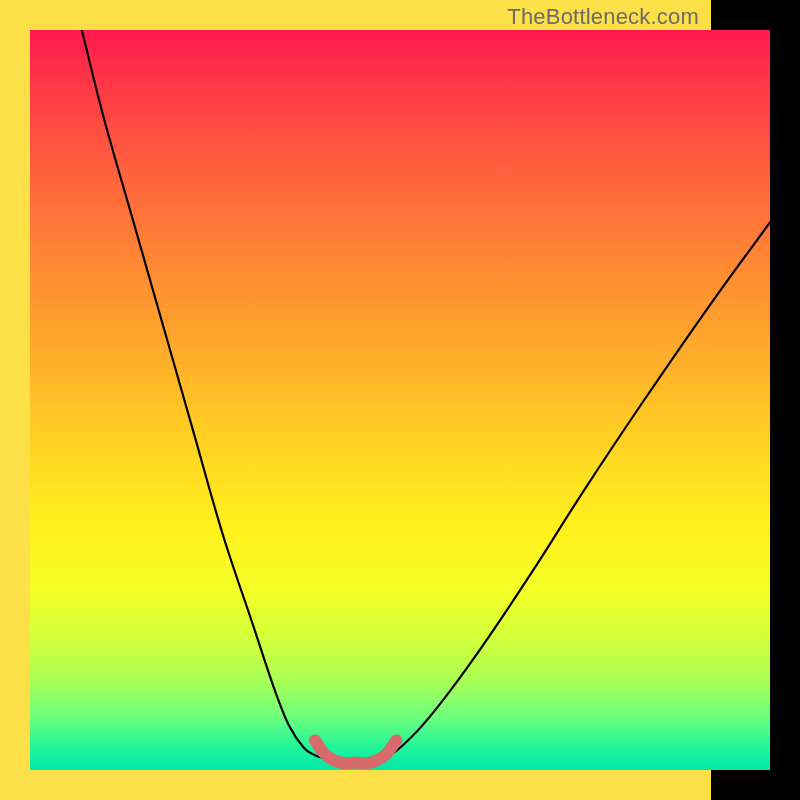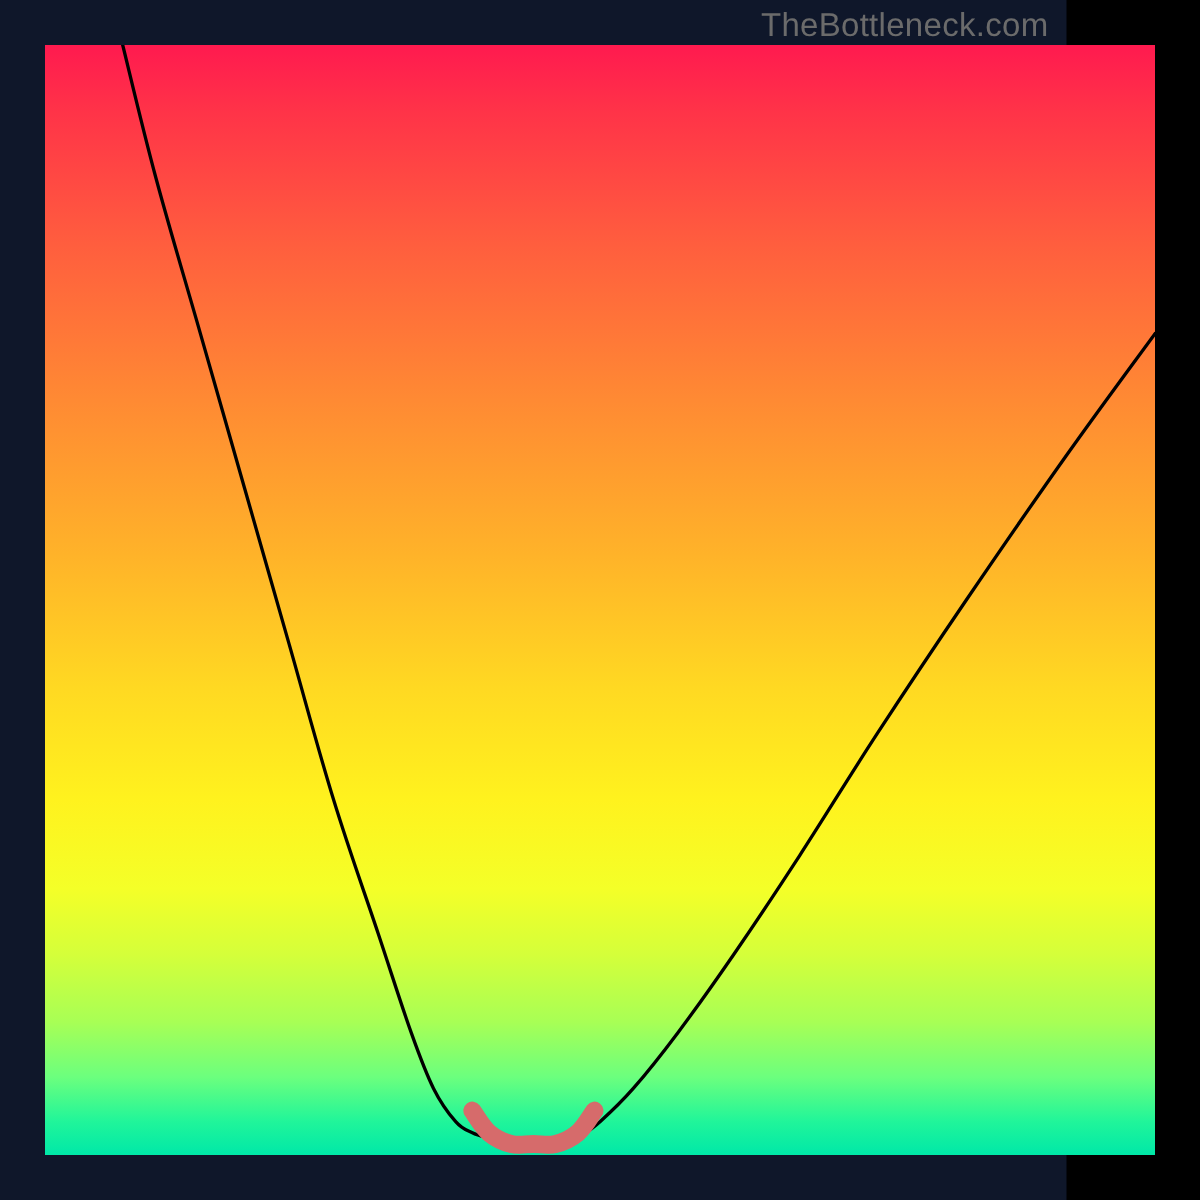--- a/index.html
+++ b/index.html
@@ -9,21 +9,21 @@
     height: 800px;
     background: #000;
     overflow: hidden;
   }
   .frame {
     position: absolute;
     left: 0;
     top: 0;
     width: 711px;
     height: 800px;
-    background: #0f172a;
+    background: #fde047;
   }
   .plot {
     position: absolute;
     left: 30px;
     top: 30px;
     width: 740px;
     height: 740px;
     background: linear-gradient(to bottom,
       #ff1a4f 0%,
       #ff3348 6%,

